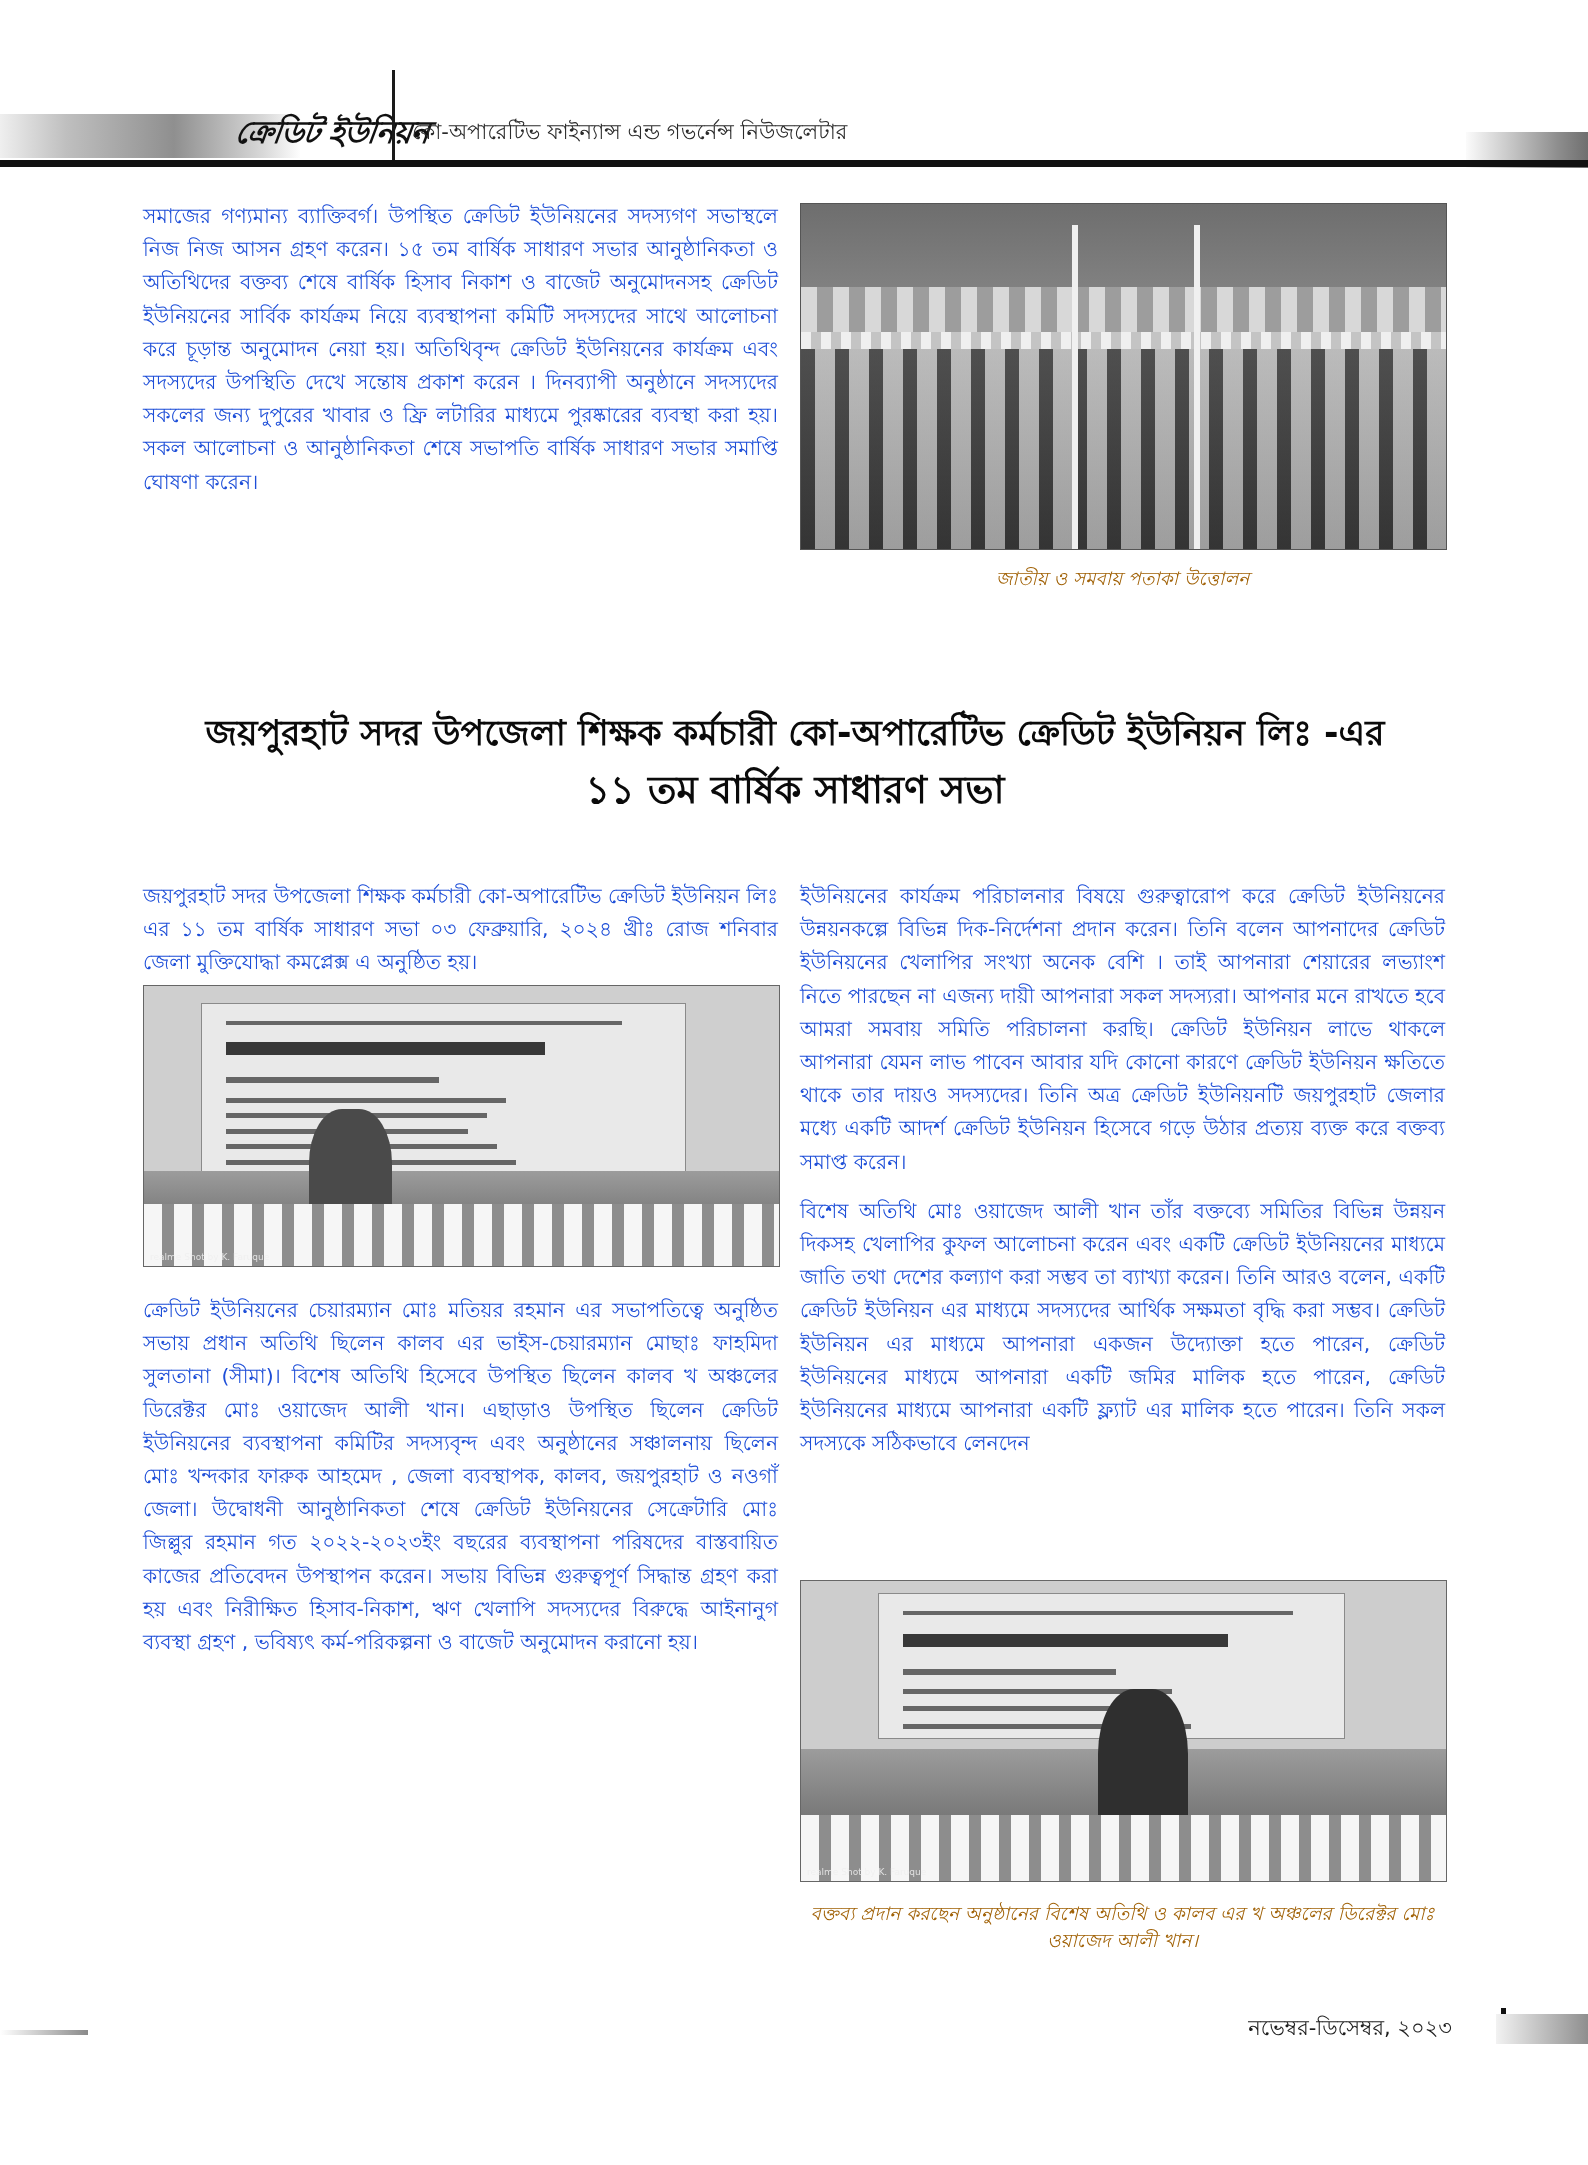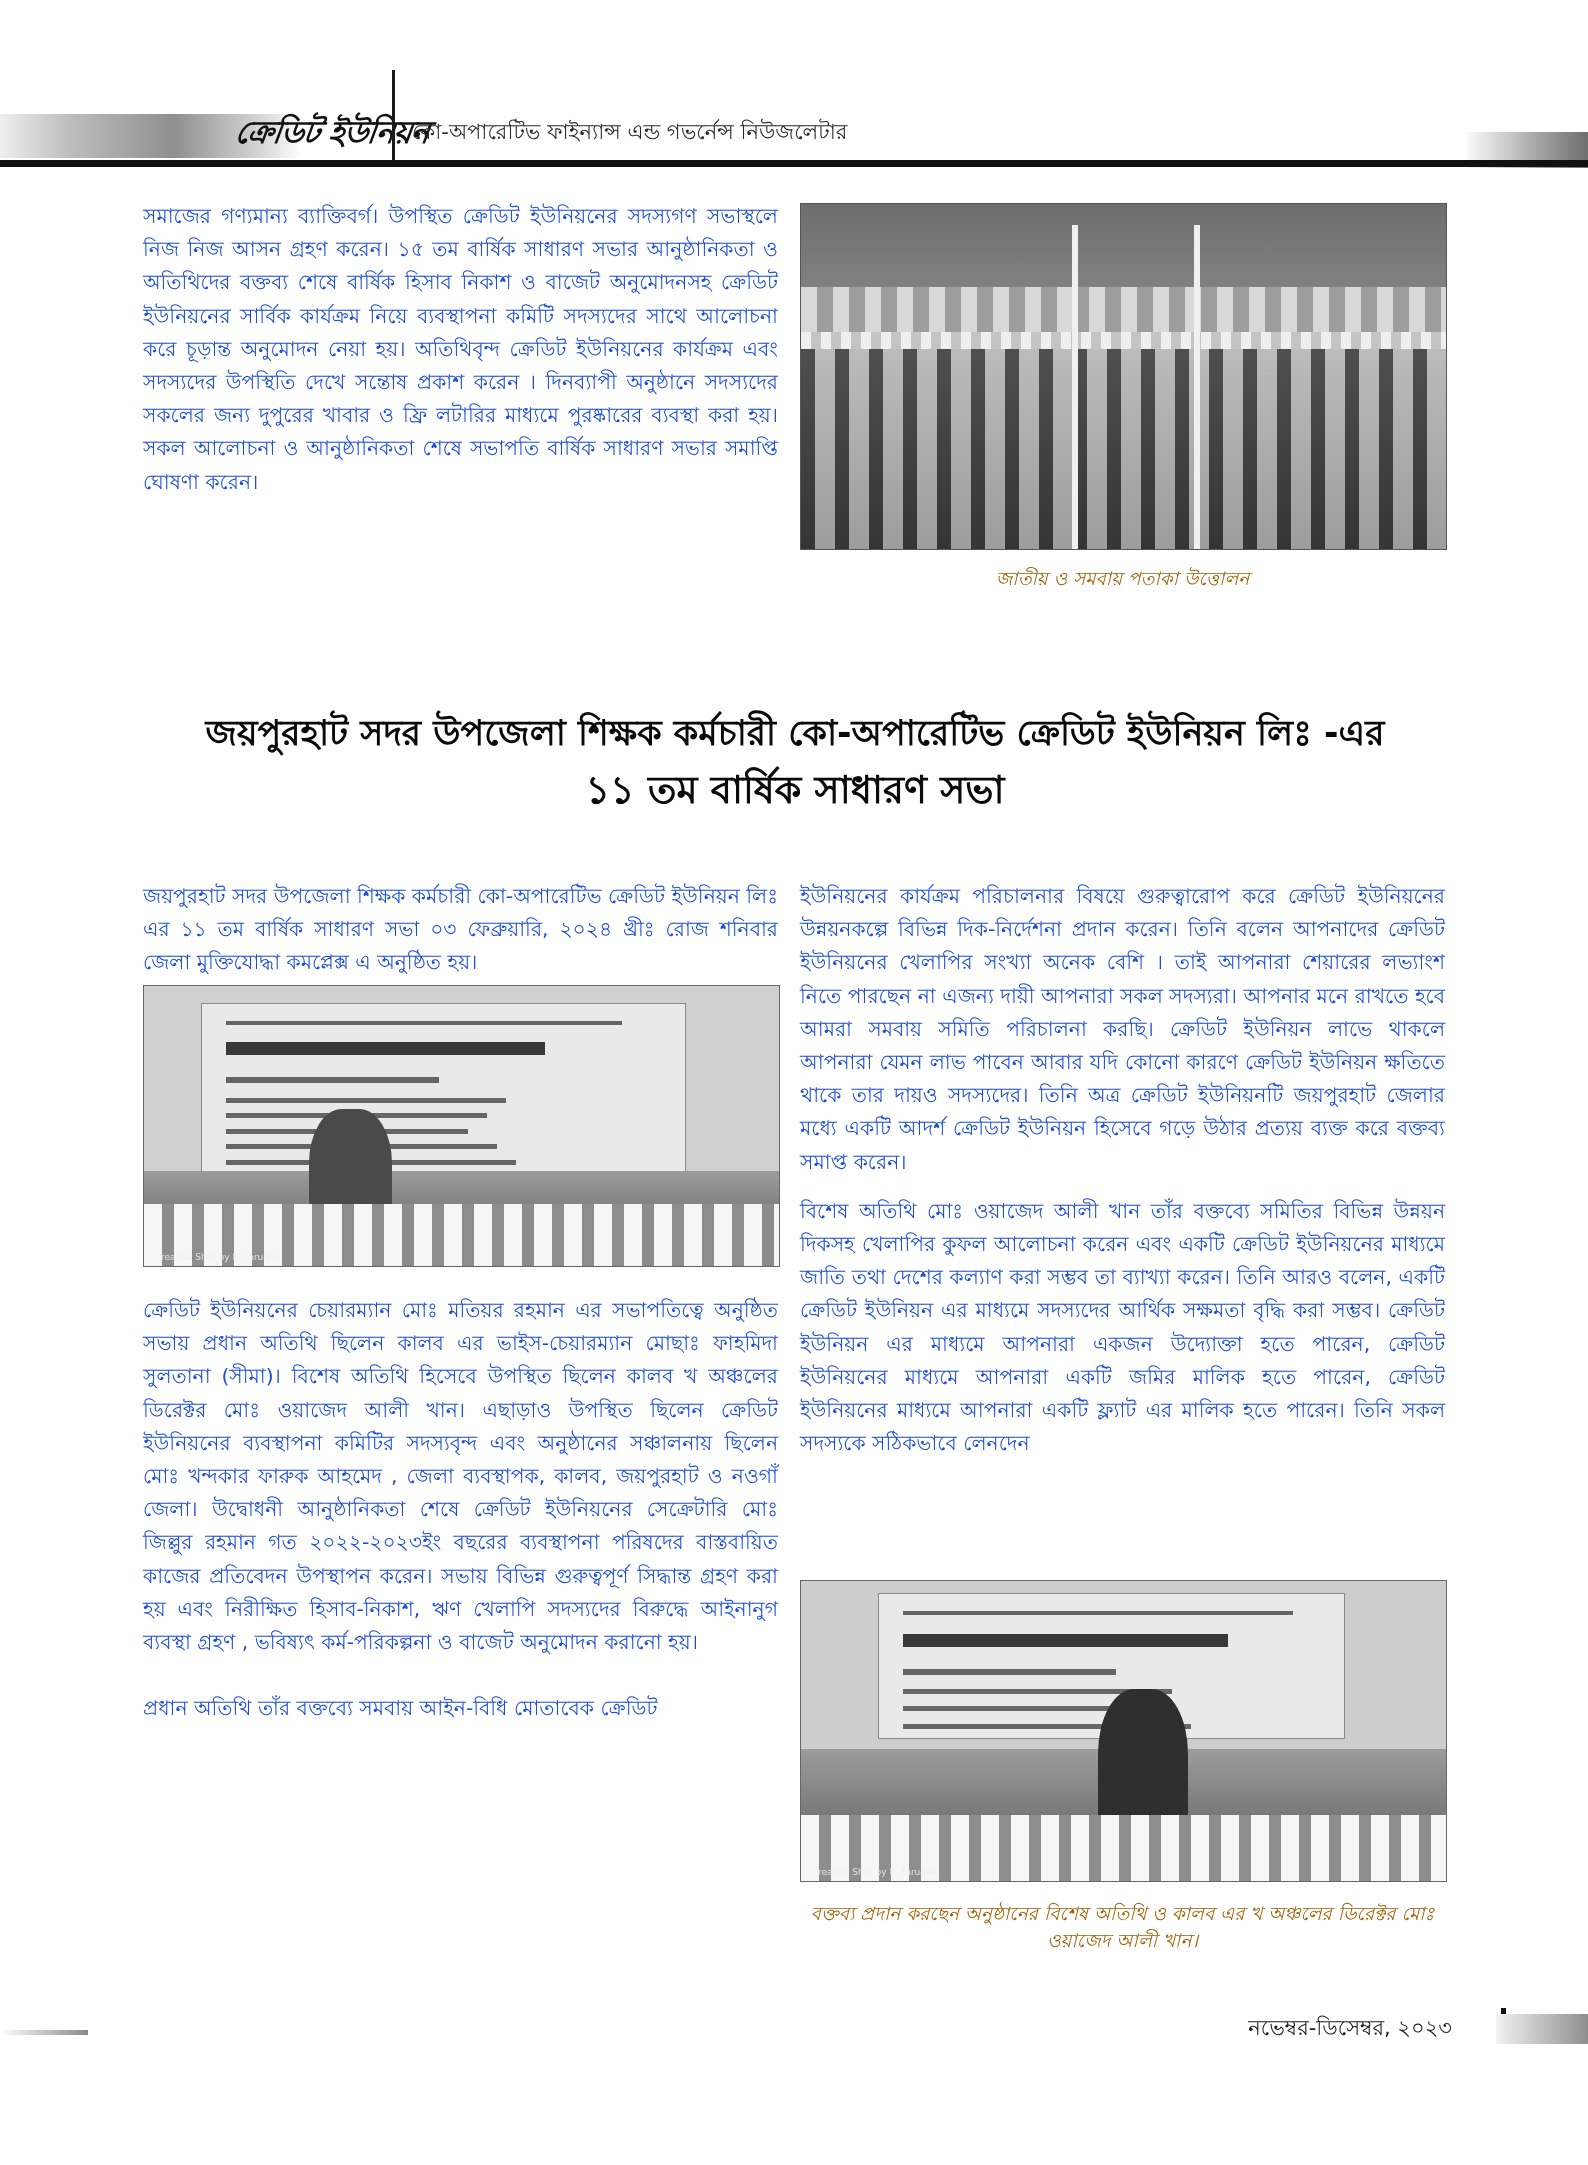--- a/index.html
+++ b/index.html
@@ -156,21 +156,21 @@
 
   .banner{position:absolute;left:9%;top:6%;width:76%;height:62%;
        background:#e9e9e9;border:1px solid #8a8a8a;}
   .banner .bl{position:absolute;left:5%;height:5px;background:#3a3a3a;opacity:.75;}
   .banner .bigline{height:13px;background:#1f1f1f;opacity:.88;}
   .stage{position:absolute;left:0;right:0;bottom:0;height:34%;
        background:linear-gradient(180deg,#9c9c9c,#565656);}
   .flowers{position:absolute;left:0;right:0;bottom:0;height:22%;
        background:repeating-linear-gradient(90deg,#f6f6f6 0 18px,#8d8d8d 18px 30px);}
   .speaker{position:absolute;width:13%;height:48%;bottom:8%;background:#4a4a4a;border-radius:40% 40% 6px 6px;}
-  .wmark{position:absolute;left:17px;bottom:4px;font-size:9px;color:#efefef;
+  .wmark{position:absolute;left:6px;bottom:4px;font-size:9px;color:#efefef;
        font-family:"DejaVu Sans", sans-serif;opacity:.85;white-space:nowrap;}
 </style>
 </head>
 <body>
 
 <div class="page">
 
   <div class="masthead">
     <div class="mast-gradbar"></div>
     <div class="mast-logo">ক্রেডিট ইউনিয়ন</div>
@@ -221,21 +221,20 @@
       </div>
       <div class="stage"></div>
       <div class="speaker" style="left:26%"></div>
       <div class="flowers"></div>
       <div class="wmark">realme Shot by K. Faruque</div>
     </div>
   </div>
 
   <div class="col" id="left-col-b">
     <p>ক্রেডিট ইউনিয়নের চেয়ারম্যান মোঃ মতিয়র রহমান এর সভাপতিত্বে অনুষ্ঠিত সভায় প্রধান অতিথি ছিলেন কালব এর ভাইস-চেয়ারম্যান মোছাঃ ফাহমিদা সুলতানা (সীমা)। বিশেষ অতিথি হিসেবে উপস্থিত ছিলেন কালব খ অঞ্চলের ডিরেক্টর মোঃ ওয়াজেদ আলী খান। এছাড়াও উপস্থিত ছিলেন ক্রেডিট ইউনিয়নের ব্যবস্থাপনা কমিটির সদস্যবৃন্দ এবং অনুষ্ঠানের সঞ্চালনায় ছিলেন মোঃ খন্দকার ফারুক আহমেদ , জেলা ব্যবস্থাপক, কালব, জয়পুরহাট ও নওগাঁ জেলা। উদ্বোধনী আনুষ্ঠানিকতা শেষে ক্রেডিট ইউনিয়নের সেক্রেটারি মোঃ জিল্লুর রহমান গত ২০২২-২০২৩ইং বছরের ব্যবস্থাপনা পরিষদের বাস্তবায়িত কাজের প্রতিবেদন উপস্থাপন করেন। সভায় বিভিন্ন গুরুত্বপূর্ণ সিদ্ধান্ত গ্রহণ করা হয় এবং নিরীক্ষিত হিসাব-নিকাশ, ঋণ খেলাপি সদস্যদের বিরুদ্ধে আইনানুগ ব্যবস্থা গ্রহণ , ভবিষ্যৎ কর্ম-পরিকল্পনা ও বাজেট অনুমোদন করানো হয়।</p>
-    <p style="margin-top:33px">প্রধান অতিথি তাঁর বক্তব্যে সমবায় আইন-বিধি মোতাবেক ক্রেডিট</p>
   </div>
 
   <div class="col" id="right-col">
     <p>ইউনিয়নের কার্যক্রম পরিচালনার বিষয়ে গুরুত্বারোপ করে ক্রেডিট ইউনিয়নের উন্নয়নকল্পে বিভিন্ন দিক-নির্দেশনা প্রদান করেন। তিনি বলেন আপনাদের ক্রেডিট ইউনিয়নের খেলাপির সংখ্যা অনেক বেশি । তাই আপনারা শেয়ারের লভ্যাংশ নিতে পারছেন না এজন্য দায়ী আপনারা সকল সদস্যরা। আপনার মনে রাখতে হবে আমরা সমবায় সমিতি পরিচালনা করছি। ক্রেডিট ইউনিয়ন লাভে থাকলে আপনারা যেমন লাভ পাবেন আবার যদি কোনো কারণে ক্রেডিট ইউনিয়ন ক্ষতিতে থাকে তার দায়ও সদস্যদের। তিনি অত্র ক্রেডিট ইউনিয়নটি জয়পুরহাট জেলার মধ্যে একটি আদর্শ ক্রেডিট ইউনিয়ন হিসেবে গড়ে উঠার প্রত্যয় ব্যক্ত করে বক্তব্য সমাপ্ত করেন।</p>
     <p>বিশেষ অতিথি মোঃ ওয়াজেদ আলী খান তাঁর বক্তব্যে সমিতির বিভিন্ন উন্নয়ন দিকসহ খেলাপির কুফল আলোচনা করেন এবং একটি ক্রেডিট ইউনিয়নের মাধ্যমে জাতি তথা দেশের কল্যাণ করা সম্ভব তা ব্যাখ্যা করেন। তিনি আরও বলেন, একটি ক্রেডিট ইউনিয়ন এর মাধ্যমে সদস্যদের আর্থিক সক্ষমতা বৃদ্ধি করা সম্ভব। ক্রেডিট ইউনিয়ন এর মাধ্যমে আপনারা একজন উদ্যোক্তা হতে পারেন, ক্রেডিট ইউনিয়নের মাধ্যমে আপনারা একটি জমির মালিক হতে পারেন, ক্রেডিট ইউনিয়নের মাধ্যমে আপনারা একটি ফ্ল্যাট এর মালিক হতে পারেন। তিনি সকল সদস্যকে সঠিকভাবে লেনদেন</p>
   </div>
 
   <div class="photo" id="photo-right">
     <div class="scene">
       <div style="position:absolute;inset:0;background:#cdcdcd"></div>

